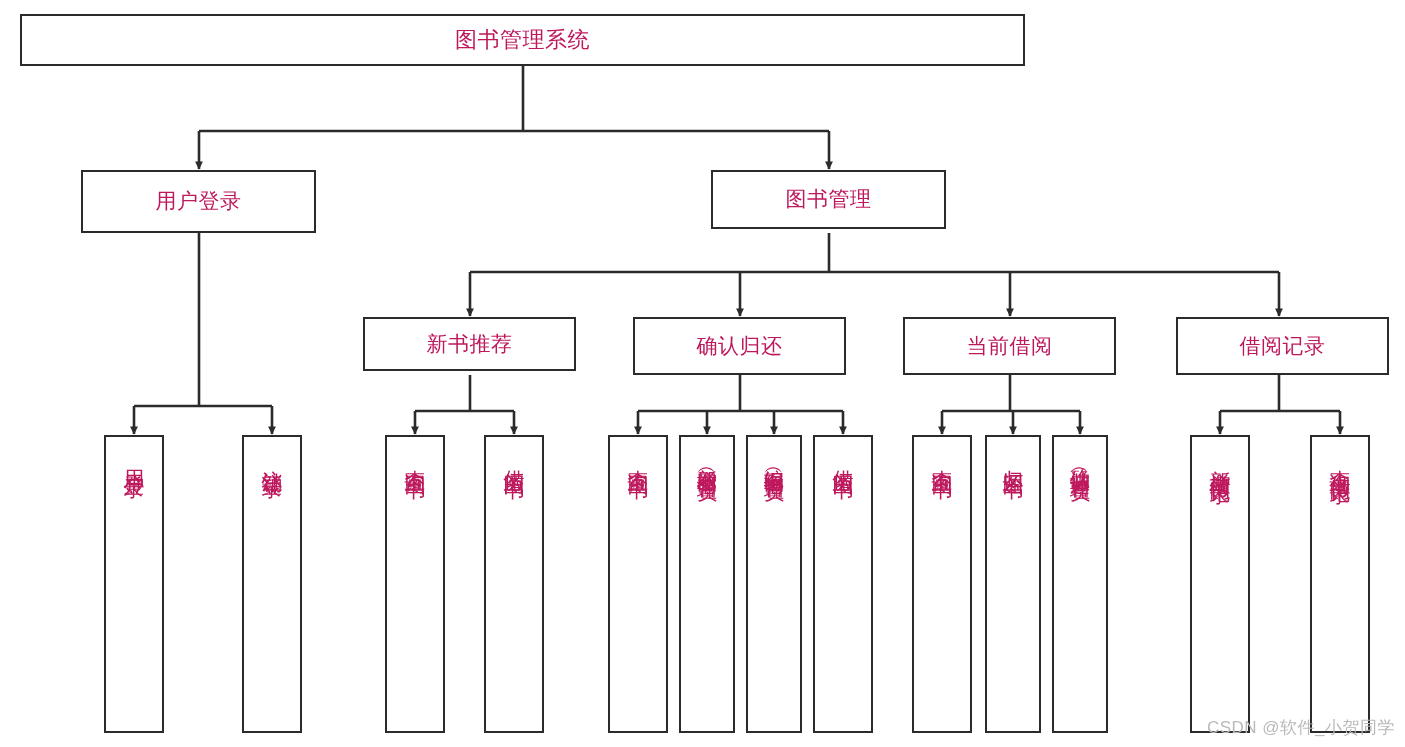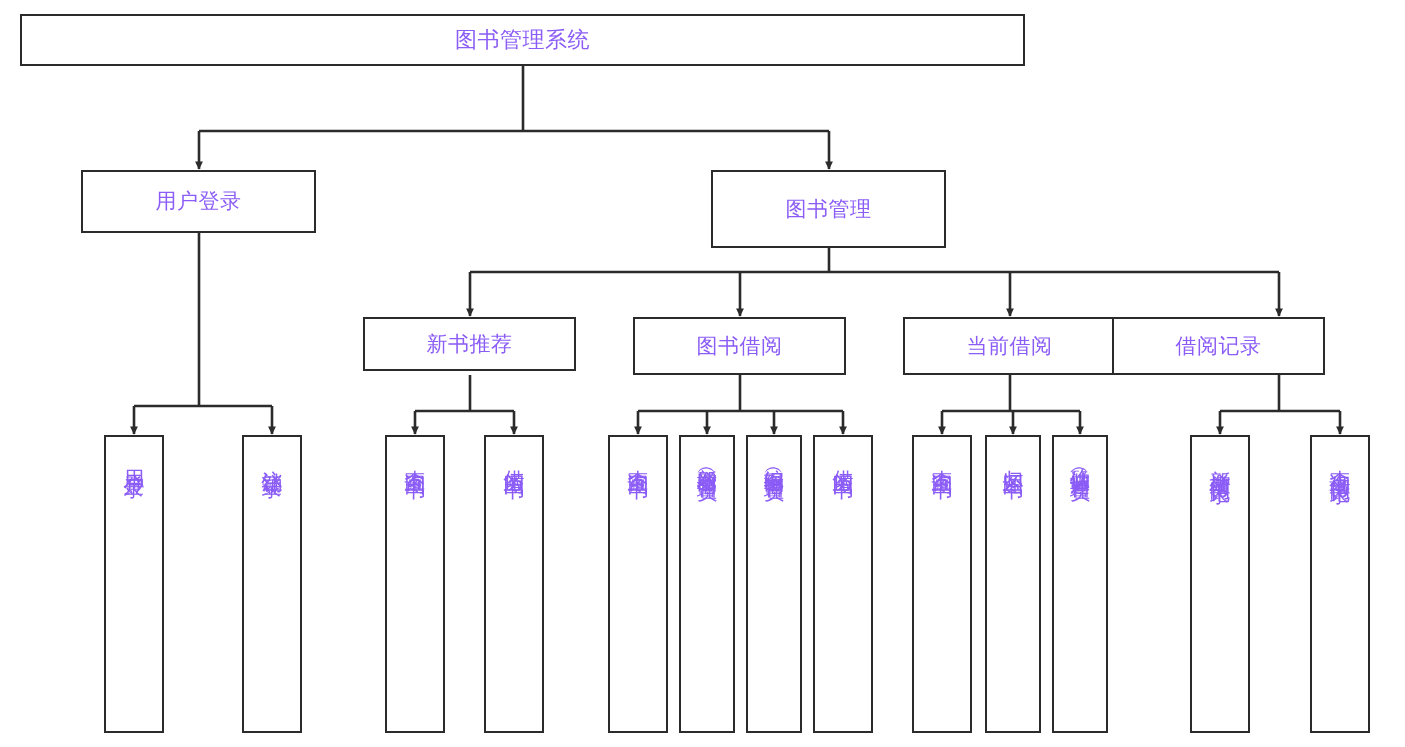--- a/index.html
+++ b/index.html
@@ -27,21 +27,21 @@
     pointer-events: none;
   }
   .node {
     position: absolute;
     box-sizing: border-box;
     background: #ffffff;
     border: 2px solid #2b2b2b;
     display: flex;
     align-items: center;
     justify-content: center;
-    color: #8b5cf6;
+    color: #be185d;
     z-index: 2;
   }
   .node .lbl {
     display: block;
     text-align: center;
     line-height: 1.18;
     white-space: nowrap;
   }
   
   .node.horiz .lbl {
@@ -128,33 +128,33 @@
       </g>
   </svg>
 
   <div id="nodes-layer">
       <div class="node horiz root" style="left: 20px; top: 14px; width: 1005px; height: 52px;">
         <span class="lbl">图书管理系统</span>
       </div>
       <div class="node horiz" style="left: 81px; top: 170px; width: 235px; height: 63px;">
         <span class="lbl">用户登录</span>
       </div>
-      <div class="node horiz" style="left: 711px; top: 170px; width: 235px; height: 78px;">
+      <div class="node horiz" style="left: 711px; top: 170px; width: 235px; height: 59px;">
         <span class="lbl">图书管理</span>
       </div>
       <div class="node horiz" style="left: 363px; top: 317px; width: 213px; height: 54px;">
         <span class="lbl">新书推荐</span>
       </div>
       <div class="node horiz" style="left: 633px; top: 317px; width: 213px; height: 58px;">
-        <span class="lbl">图书借阅</span>
+        <span class="lbl">确认归还</span>
       </div>
       <div class="node horiz" style="left: 903px; top: 317px; width: 213px; height: 58px; align-items: center;">
         <span class="lbl">当前借阅</span>
       </div>
-      <div class="node horiz" style="left: 1112px; top: 317px; width: 213px; height: 58px;">
+      <div class="node horiz" style="left: 1176px; top: 317px; width: 213px; height: 58px;">
         <span class="lbl">借阅记录</span>
       </div>
       <div class="node vert" style="left: 104px; top: 435px; width: 60px; height: 298px;">
         <span class="lbl">用户登录</span>
       </div>
       <div class="node vert" style="left: 242px; top: 435px; width: 60px; height: 298px;">
         <span class="lbl">注销登录</span>
       </div>
       <div class="node vert" style="left: 385px; top: 435px; width: 60px; height: 298px;">
         <span class="lbl">查询图书</span>
@@ -184,14 +184,15 @@
         <span class="lbl">确认归还（管理员）</span>
       </div>
       <div class="node vert" style="left: 1190px; top: 435px; width: 60px; height: 298px;">
         <span class="lbl">新增借阅记录</span>
       </div>
       <div class="node vert" style="left: 1310px; top: 435px; width: 60px; height: 298px;">
         <span class="lbl">查询借阅记录</span>
       </div>
     </div>
 
+  <div id="watermark">CSDN @软件_小贺同学</div>
 
 </div>
 
 </body></html>

